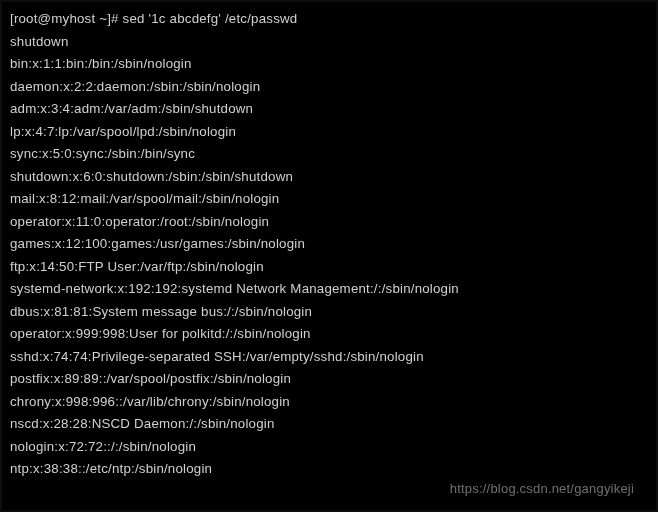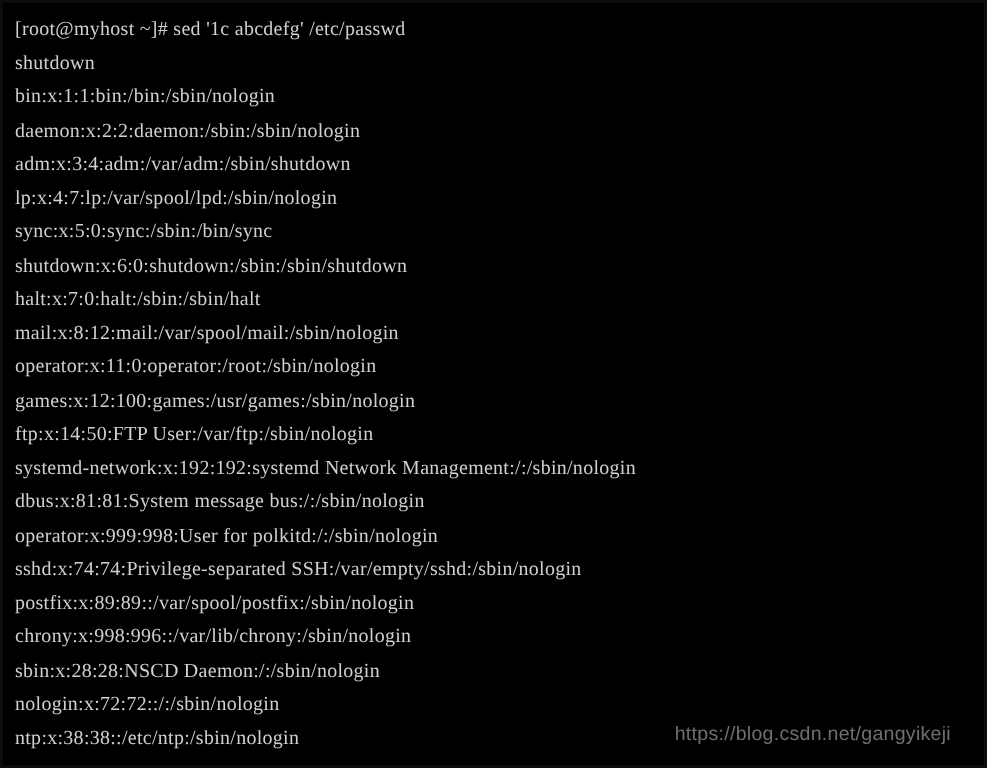--- a/index.html
+++ b/index.html
@@ -22,21 +22,21 @@
       margin: 2px;
       padding: 6px 8px;
       color: #d0d0d0;
       font-size: 13.3px;
       line-height: 22.5px;
       letter-spacing: 0.2px;
       overflow: hidden;
     }
     .line {
       white-space: pre;
-      font-family: Liberation Serif, serif;
+      font-family: Liberation Sans, sans-serif;
     }
     .watermark {
       position: absolute;
       bottom: 16px;
       right: 24px;
       color: rgba(200, 200, 200, 0.55);
       font-family: Arial, sans-serif;
       font-size: 13px;
       letter-spacing: 0.2px;
     }
@@ -46,30 +46,29 @@
 
 <div class="terminal">
   <div class="line">[root@myhost ~]# sed '1c abcdefg' /etc/passwd</div>
   <div class="line">shutdown</div>
   <div class="line">bin:x:1:1:bin:/bin:/sbin/nologin</div>
   <div class="line">daemon:x:2:2:daemon:/sbin:/sbin/nologin</div>
   <div class="line">adm:x:3:4:adm:/var/adm:/sbin/shutdown</div>
   <div class="line">lp:x:4:7:lp:/var/spool/lpd:/sbin/nologin</div>
   <div class="line">sync:x:5:0:sync:/sbin:/bin/sync</div>
   <div class="line">shutdown:x:6:0:shutdown:/sbin:/sbin/shutdown</div>
-  <div class="line">halt:x:7:0:halt:/sbin:/sbin/halt</div>
   <div class="line">mail:x:8:12:mail:/var/spool/mail:/sbin/nologin</div>
   <div class="line">operator:x:11:0:operator:/root:/sbin/nologin</div>
   <div class="line">games:x:12:100:games:/usr/games:/sbin/nologin</div>
   <div class="line">ftp:x:14:50:FTP User:/var/ftp:/sbin/nologin</div>
   <div class="line">systemd-network:x:192:192:systemd Network Management:/:/sbin/nologin</div>
   <div class="line">dbus:x:81:81:System message bus:/:/sbin/nologin</div>
   <div class="line">operator:x:999:998:User for polkitd:/:/sbin/nologin</div>
   <div class="line">sshd:x:74:74:Privilege-separated SSH:/var/empty/sshd:/sbin/nologin</div>
   <div class="line">postfix:x:89:89::/var/spool/postfix:/sbin/nologin</div>
   <div class="line">chrony:x:998:996::/var/lib/chrony:/sbin/nologin</div>
-  <div class="line">sbin:x:28:28:NSCD Daemon:/:/sbin/nologin</div>
+  <div class="line">nscd:x:28:28:NSCD Daemon:/:/sbin/nologin</div>
   <div class="line">nologin:x:72:72::/:/sbin/nologin</div>
   <div class="line">ntp:x:38:38::/etc/ntp:/sbin/nologin</div>
 
 </div>
 
 <div class="watermark">https://blog.csdn.net/gangyikeji</div>
 
 </body></html>

